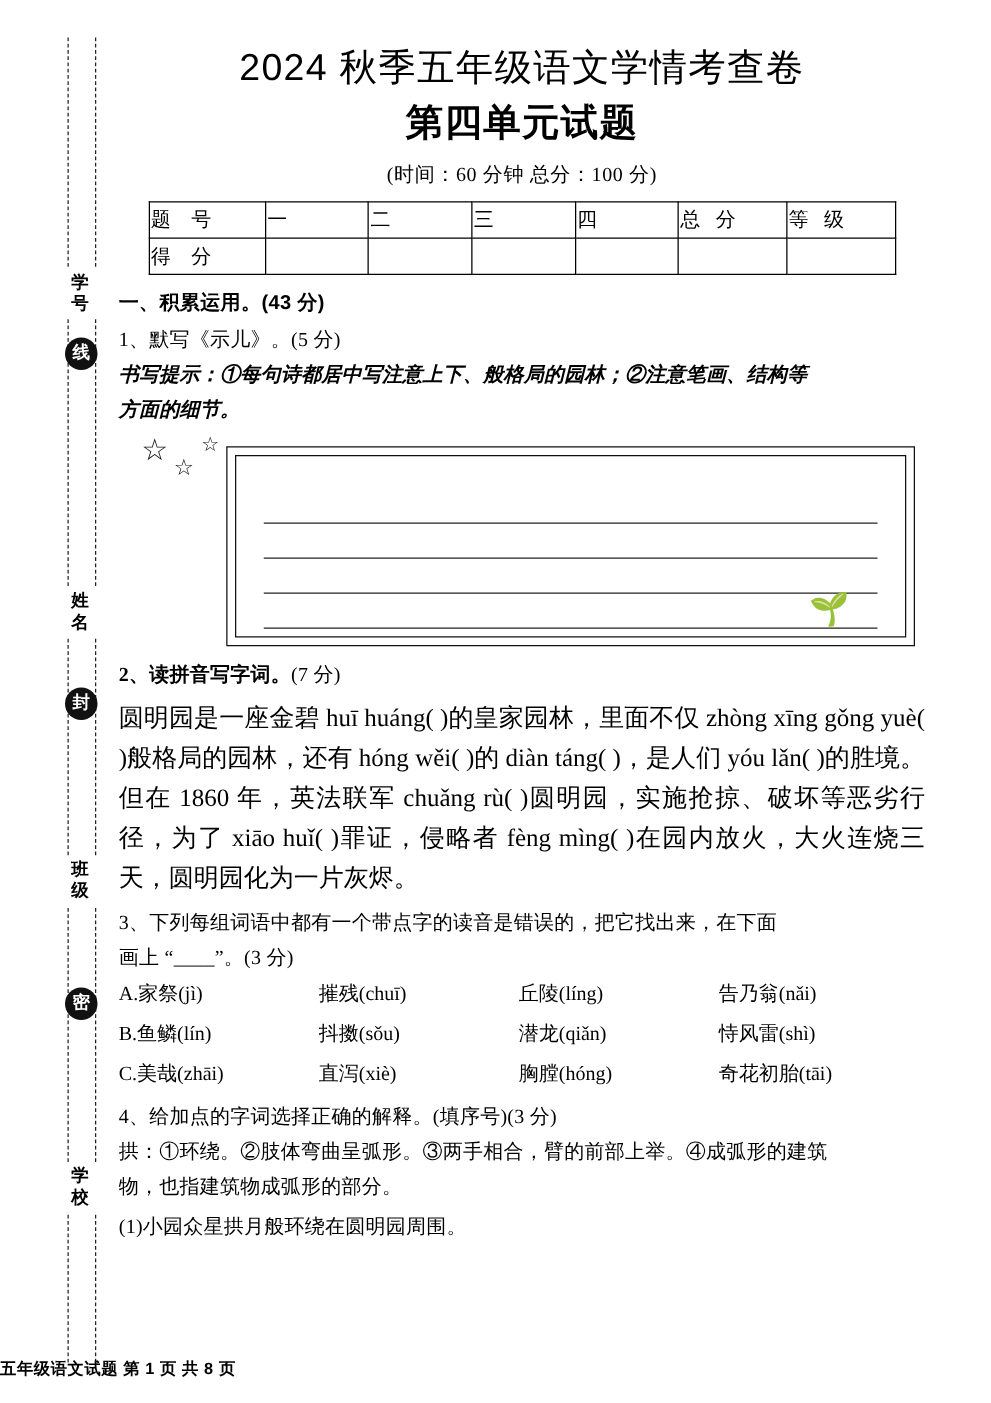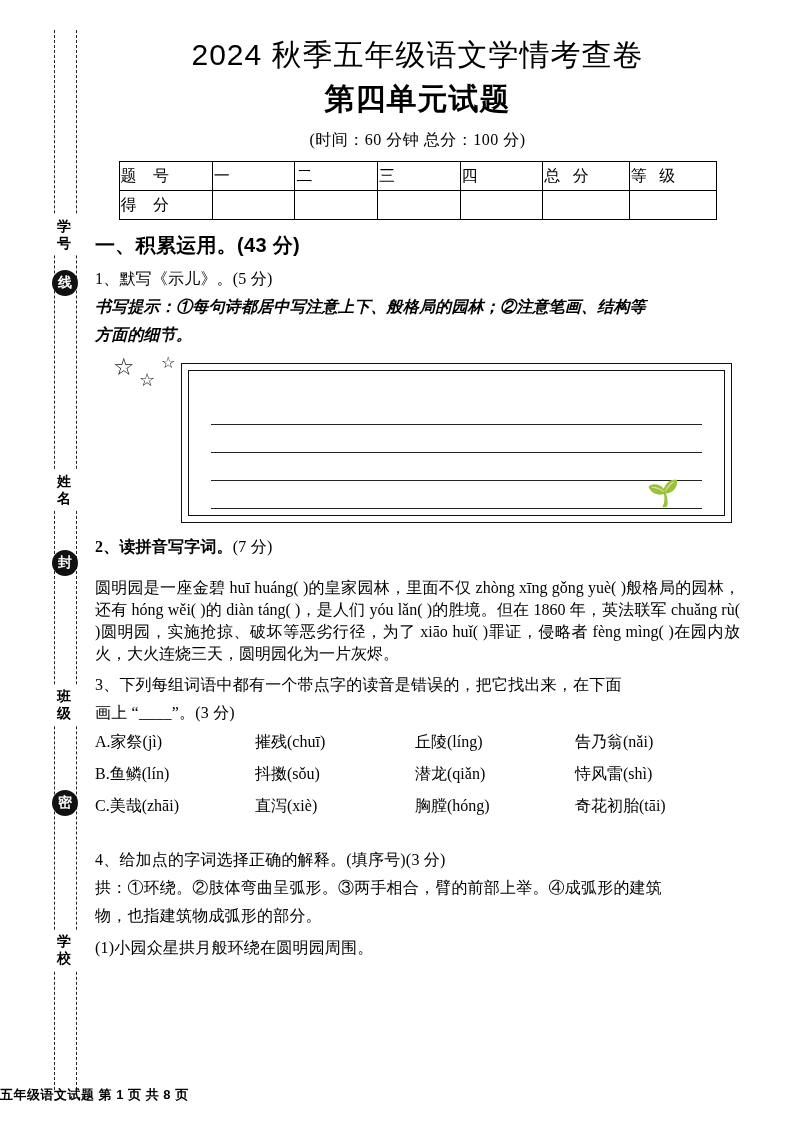--- a/index.html
+++ b/index.html
@@ -112,21 +112,21 @@
   }
   td.hdr-first { width: 95px; letter-spacing: 6px; }
   td.col-n { width: 84px; }
   td.col-total { width: 88px; letter-spacing: 4px; }
   td.col-grade { width: 88px; letter-spacing: 4px; }
 
   
   .sec-head {
     font-family: "Liberation Sans", sans-serif;
     font-weight: bold;
-    font-size: 20px;
+    font-size: 16px;
     margin-top: 12px;
     letter-spacing: 0.3px;
   }
   .sec-head .pts { font-weight: bold; }
 
   p.q {
     font-size: 16px;
     line-height: 25px;
     margin: 7px 0 0 0;
     letter-spacing: 0.2px;
@@ -183,23 +183,23 @@
     position: absolute;
     right: 44px;
     bottom: 8px;
     font-size: 26px;
     color: #111;
     line-height: 1;
   }
 
   
   p.pinyin {
-    font-size: 16px;
-    line-height: 22px;
-    margin: 18px 0 0 0;
+    font-size: 20px;
+    line-height: 32px;
+    margin: 6px 0 0 0;
     text-align: justify;
   }
 
   
   .choice-row {
     display: flex;
     font-size: 16px;
     line-height: 30px;
     margin-top: 2px;
   }
@@ -327,20 +327,20 @@
     <div class="c">潜龙(qiǎn)</div>
     <div class="c">恃风雷(shì)</div>
   </div>
   <div class="choice-row">
     <div class="c">C.美哉(zhāi)</div>
     <div class="c">直泻(xiè)</div>
     <div class="c">胸膛(hóng)</div>
     <div class="c">奇花初胎(tāi)</div>
   </div>
 
-  <p class="q" style="margin-top:26px;">4、给加点的字词选择正确的解释。(填序号)(3 分)</p>
+  <p class="q" style="margin-top:6px;">4、给加点的字词选择正确的解释。(填序号)(3 分)</p>
   <p class="q tight">拱：①环绕。②肢体弯曲呈弧形。③两手相合，臂的前部上举。④成弧形的建筑</p>
   <p class="q tight">物，也指建筑物成弧形的部分。</p>
   <p class="q">(1)小园众星拱月般环绕在圆明园周围。</p>
 
 </div>
 
 <div id="footer">五年级语文试题 第 1 页 共 8 页</div>
 
 </body></html>

